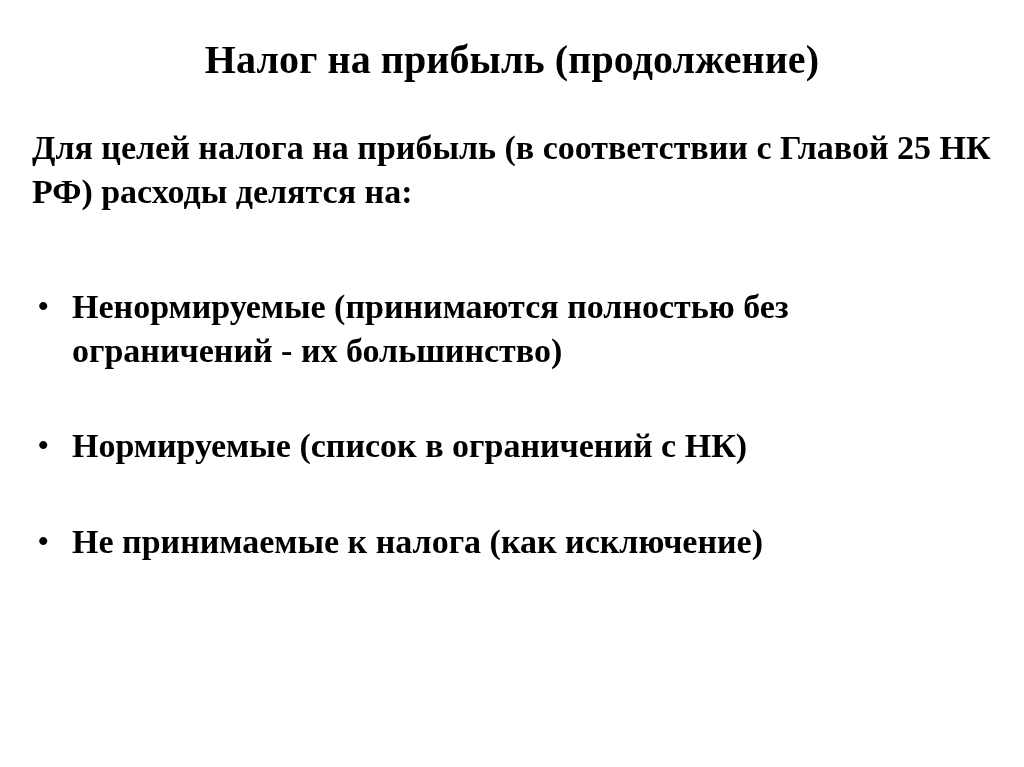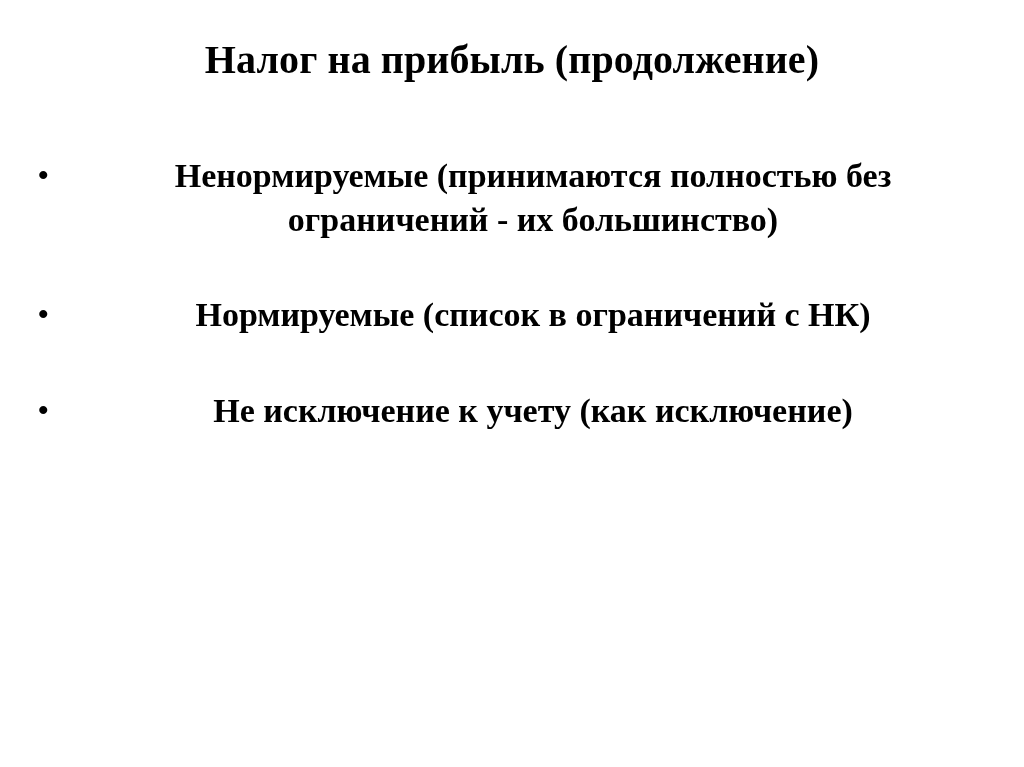--- a/index.html
+++ b/index.html
@@ -59,45 +59,45 @@
   }
   .bullet .dot {
     position: absolute;
     left: 6px;
     top: 0;
     font-size: 30px;
     line-height: 1.4;
   }
   .bullet-text {
     display: block;
-    text-align: center;
   }
 </style>
 </head>
 <body>
 
 <div class="slide">
 
   <h1 class="slide-title">Налог на прибыль (продолжение)</h1>
 
   <div class="body-area">
 
+    <p class="lead">Для целей налога на прибыль (в соответствии с Главой 25 НК РФ) расходы делятся на:</p>
 
     <ul class="bullets">
 
       <li class="bullet">
         <span class="dot">•</span>
         <span class="bullet-text">Ненормируемые (принимаются полностью без ограничений - их большинство)</span>
       </li>
 
       <li class="bullet">
         <span class="dot">•</span>
         <span class="bullet-text">Нормируемые (список в ограничений с НК)</span>
       </li>
 
       <li class="bullet">
         <span class="dot">•</span>
-        <span class="bullet-text">Не исключение к учету (как исключение)</span>
+        <span class="bullet-text">Не принимаемые к налога (как исключение)</span>
       </li>
 
     </ul>
   </div>
 </div>
 
 </body></html>

